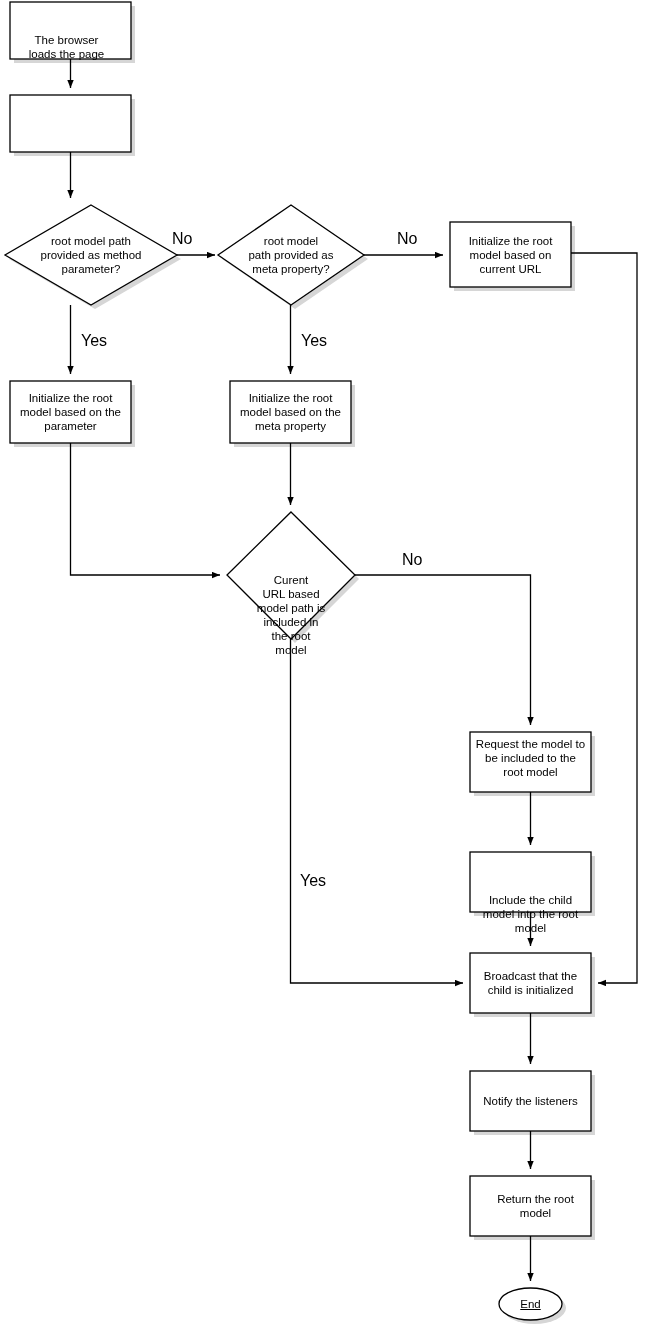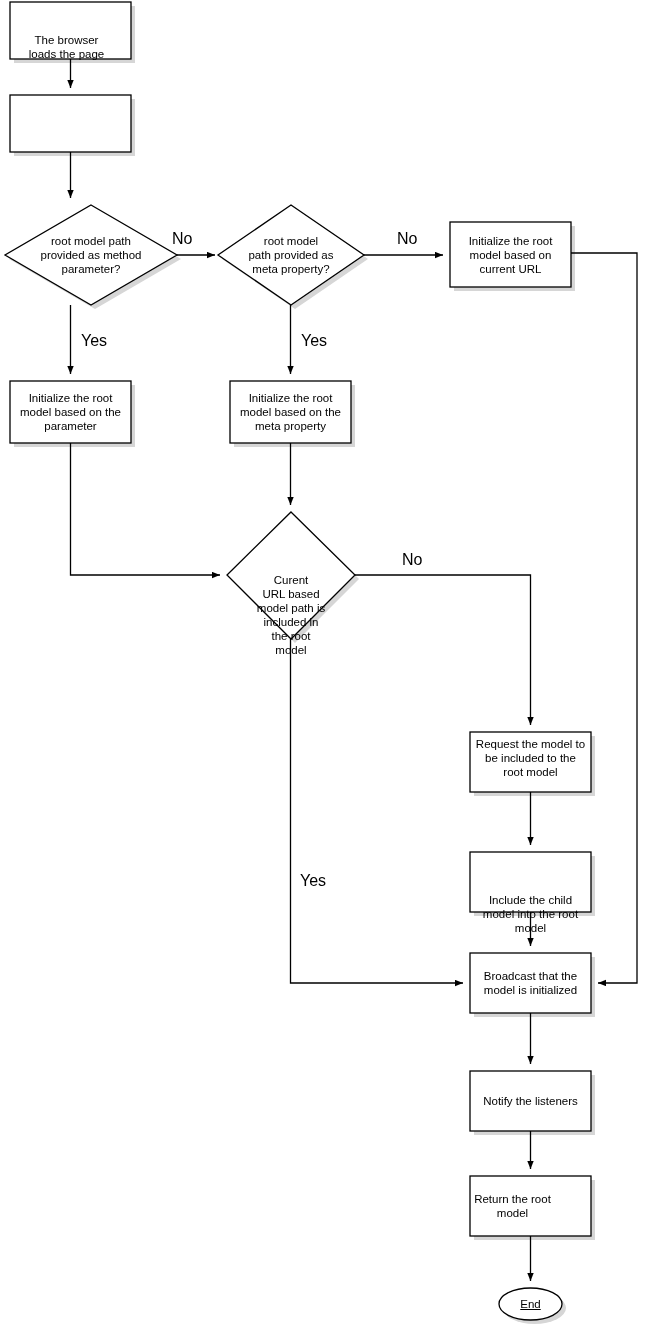--- a/index.html
+++ b/index.html
@@ -157,23 +157,23 @@
 included in
 the root
 model</div>
   <div class="node-label" style="left:468px; top:732px; width:125px; height:52px;">Request the model to
 be included to the
 root model</div>
   <div class="node-label" style="left:468px; top:884px; width:125px; height:60px;">Include the child
 model into the root
 model</div>
   <div class="node-label" style="left:468px; top:953px; width:125px; height:60px;">Broadcast that the
-model is initialized</div>
+child is initialized</div>
   <div class="node-label" style="left:470px; top:1071px; width:121px; height:60px;border-radius:23px;">Notify the listeners</div>
-  <div class="node-label" style="left:452px; top:1176px; width:121px; height:60px;">Return the root
+  <div class="node-label" style="left:475px; top:1176px; width:121px; height:60px;">Return the root
 model</div>
   <div class="node-label" style="left:499px; top:1288px; width:63px; height:32px;text-decoration:underline;">End</div>
 
   <div class="edge-label" style="left:172px; top:232px;">No</div>
   <div class="edge-label" style="left:397px; top:232px;">No</div>
   <div class="edge-label" style="left:81px; top:334px;">Yes</div>
   <div class="edge-label" style="left:301px; top:334px;">Yes</div>
   <div class="edge-label" style="left:402px; top:553px;">No</div>
   <div class="edge-label" style="left:300px; top:874px;">Yes</div>
 

